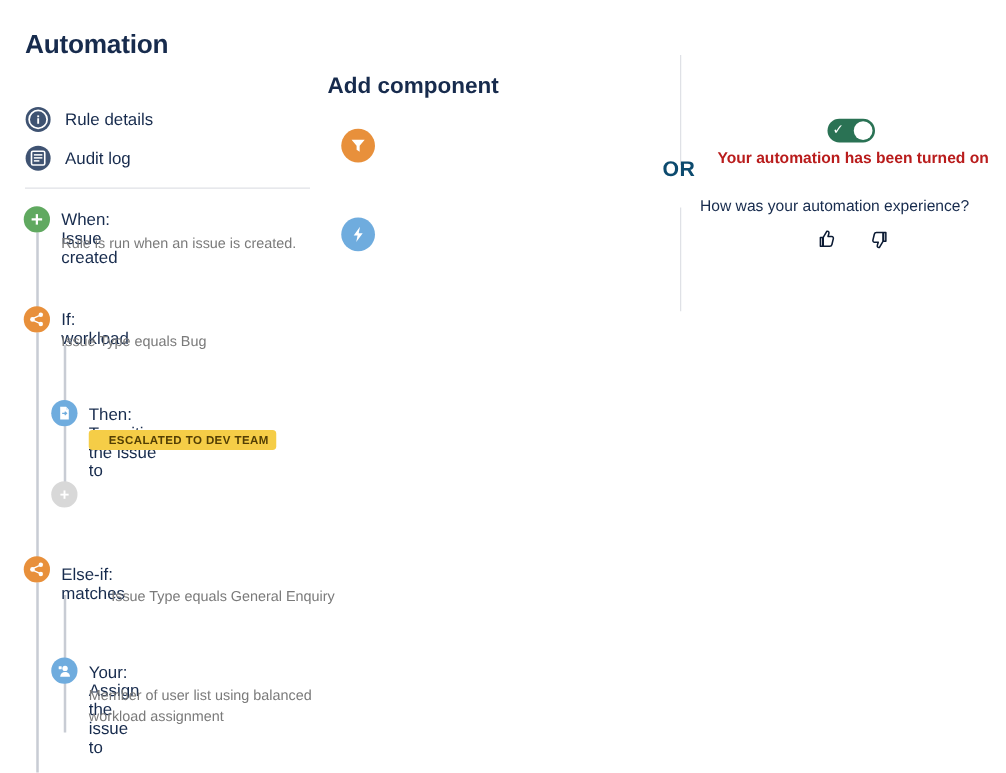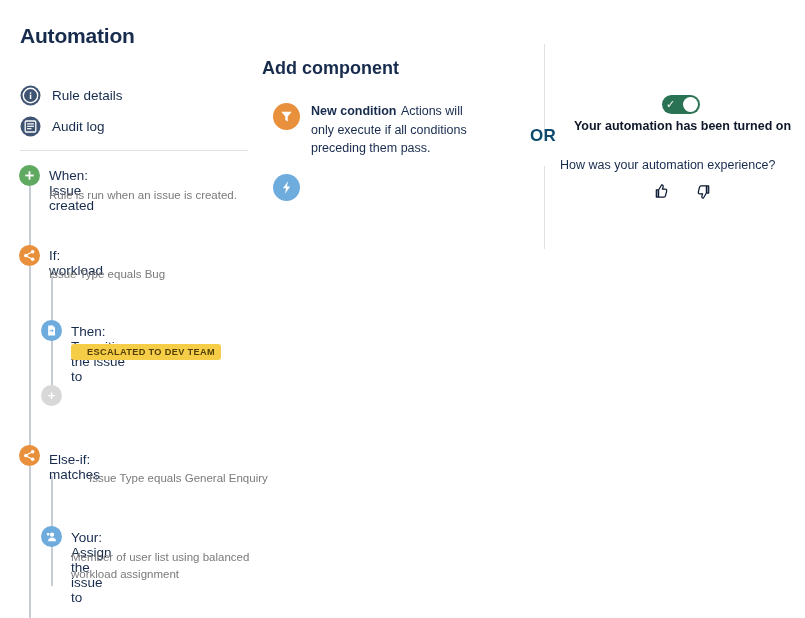--- a/index.html
+++ b/index.html
@@ -230,21 +230,21 @@
     background: #ffffff;
   }
   .turned-on {
     position: absolute;
     left: 0;
     top: 119px;
     width: 245px;
     text-align: center;
     font-size: 12.5px;
     font-weight: bold;
-    color: #0f172a;
+    color: #b91c1c;
   }
   .experience {
     position: absolute;
     left: 0;
     top: 158px;
     width: 245px;
     font-size: 12.5px;
     color: #172B4D;
   }
   .thumbs {
@@ -377,24 +377,20 @@
 
   <div class="mid-col">
     <div class="mid-title">Add component</div>
 
     <div class="comp" style="top:101px;">
       <span class="comp-icon" style="background:#E8903B;">
         <svg width="15" height="15" viewBox="0 0 16 16">
           <path d="M2.4 3.0 h11.2 l-4.3 5.0 v5.2 l-2.6 -1.6 v-3.6 z" fill="#ffffff"></path>
         </svg>
       </span>
-      <span class="comp-text">
-        <span class="comp-name">New condition</span>
-        <span class="comp-desc">Actions will only execute if all conditions preceding them pass.</span>
-      </span>
     </div>
 
     <div class="comp" style="top:172px;">
       <span class="comp-icon" style="background:#6FACDE;">
         <svg width="15" height="15" viewBox="0 0 16 16">
           <path d="M9.6 1.4 L4.2 8.9 h3.3 l-1.1 5.7 l5.5 -7.6 h-3.4 z" fill="#ffffff"></path>
         </svg>
       </span>
     </div>
   </div>

